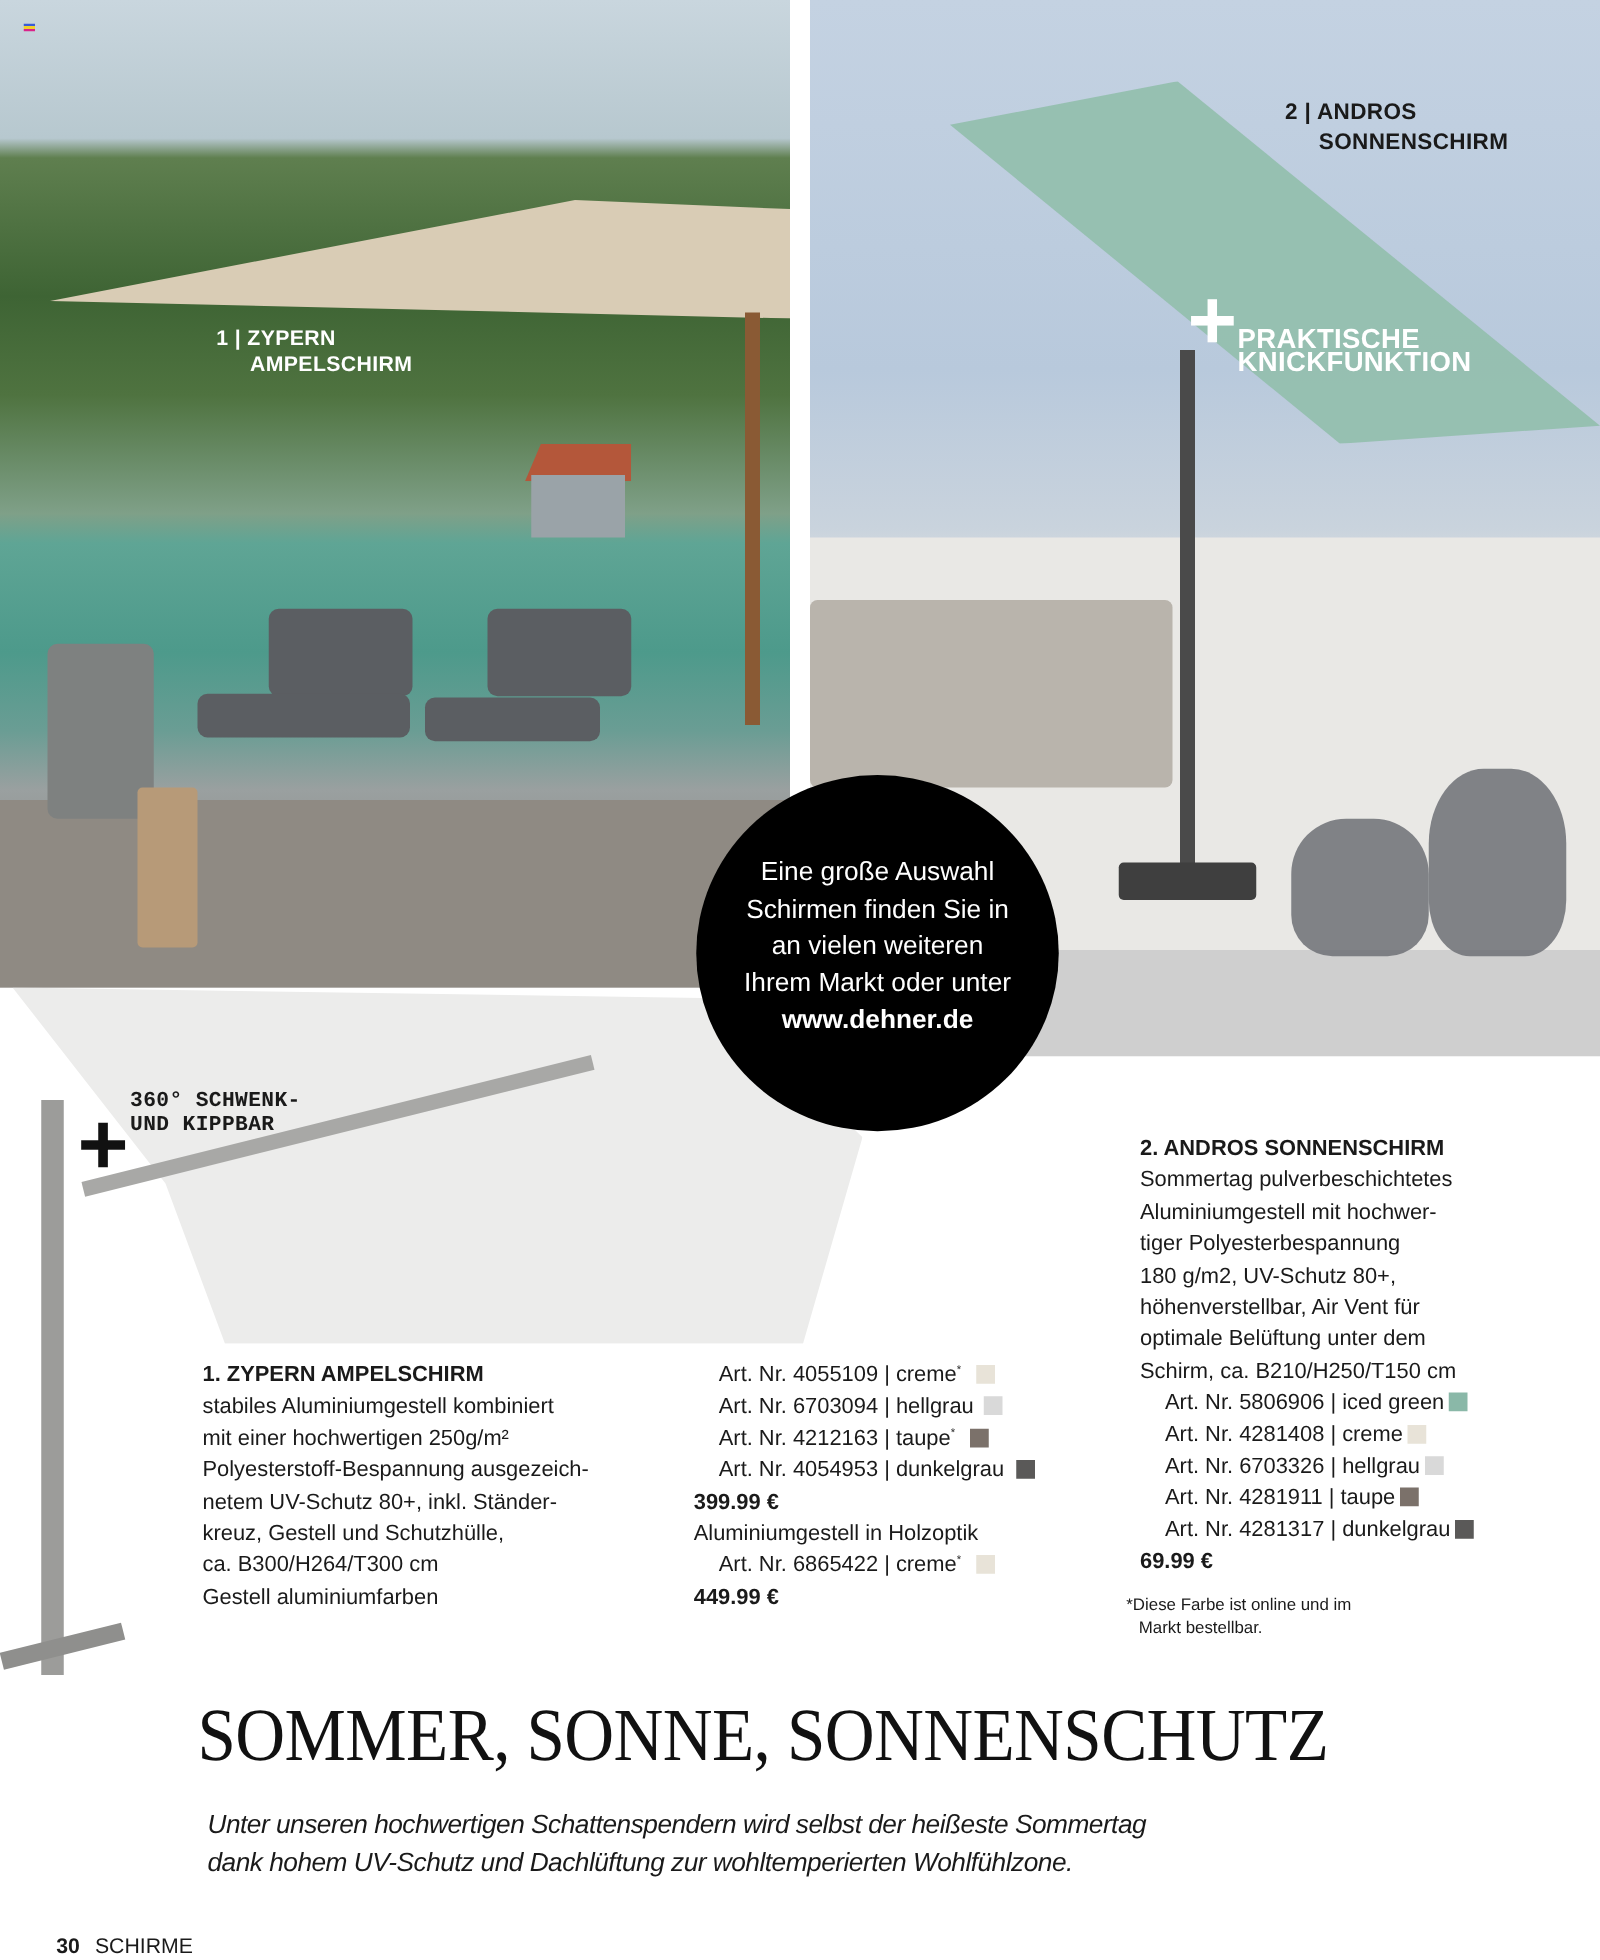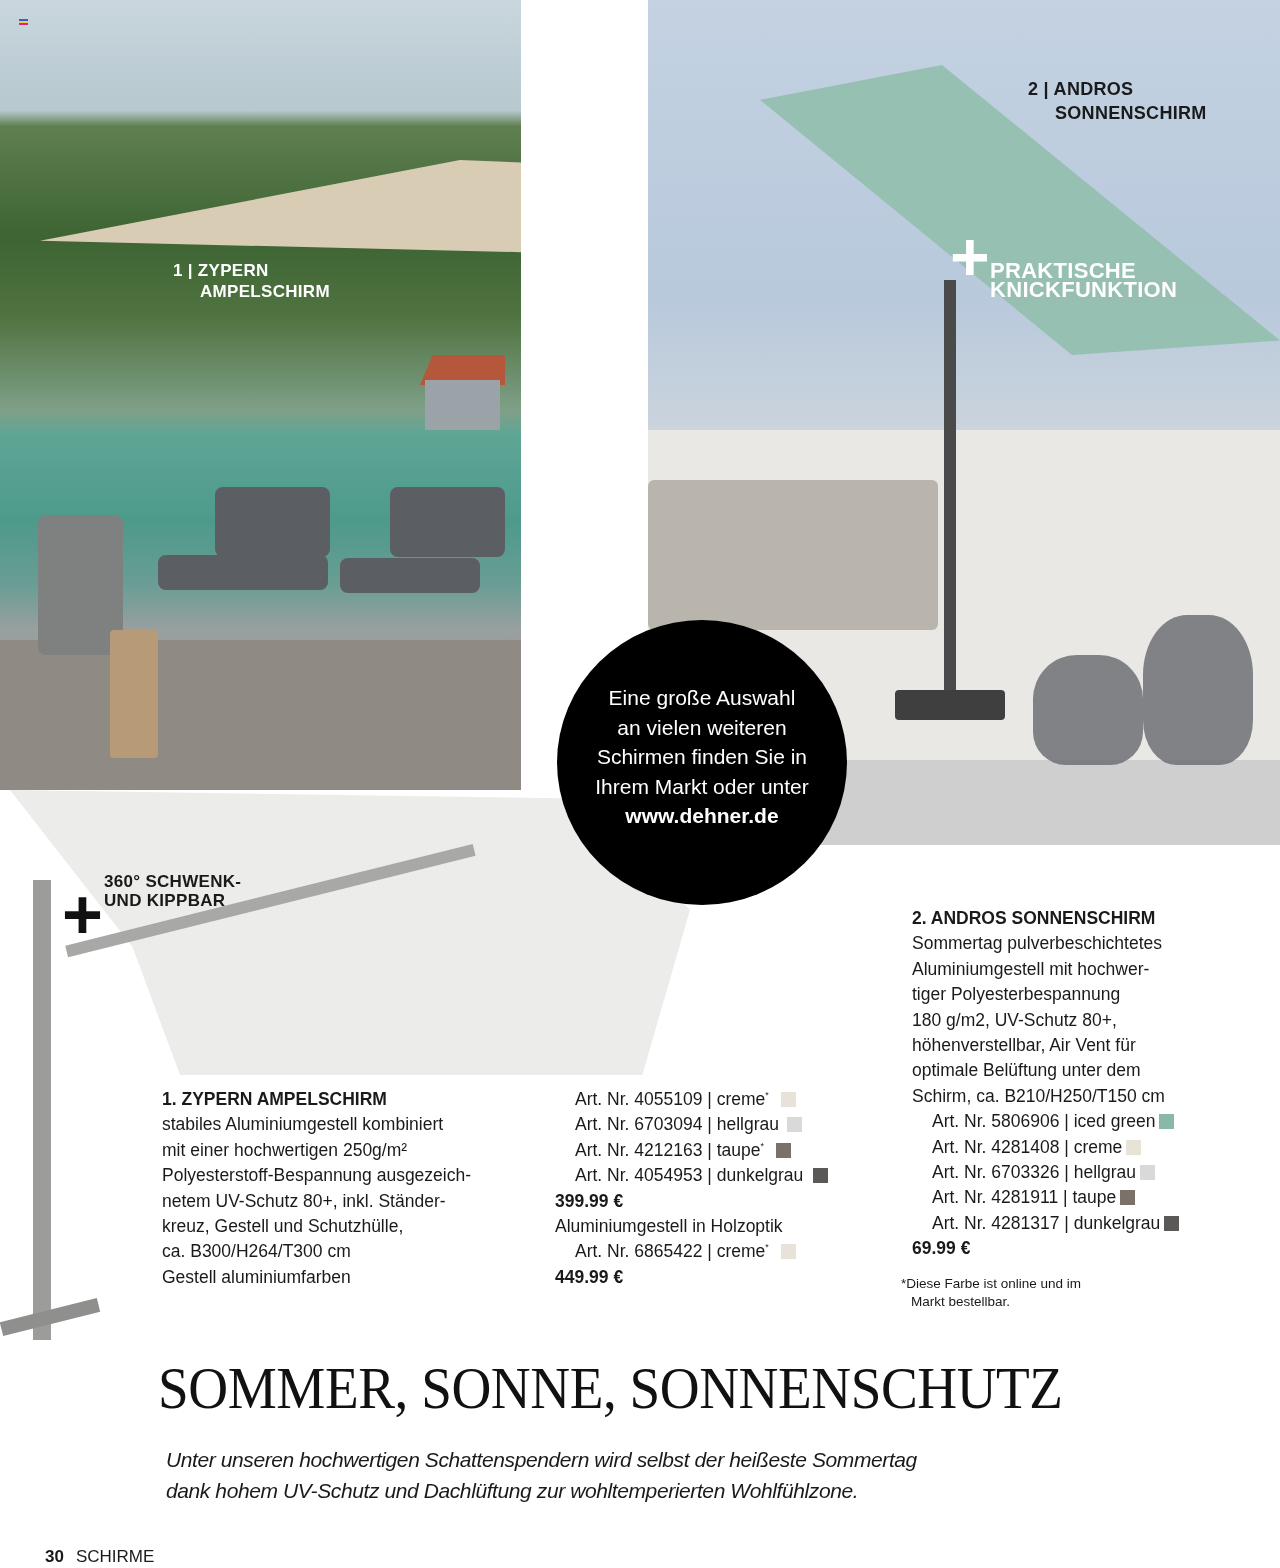--- a/index.html
+++ b/index.html
@@ -1,19 +1,19 @@
 <!DOCTYPE html>
 <html><head>
 <meta charset="utf-8">
 <style>
   html,body{margin:0;padding:0;}
   body{width:1280px;height:1568px;position:relative;background:#ffffff;overflow:hidden;font-family:"Liberation Sans","DejaVu Sans",sans-serif;color:#1a1a1a;}
   .photo{position:absolute;overflow:hidden;}
   
-  #photo-left{left:0;top:0;width:521px;height:790px;background:linear-gradient(180deg,#c9d6de 0%,#b7c8cf 14%,#5f7f4f 16%,#3e6434 30%,#4f7340 40%,#7fa088 52%,#5fa595 55%,#4d9a8b 66%,#6a9d94 74%,#9aa0a0 80%,#8f8f8d 88%,#7a766f 100%);}
+  #photo-left{left:0;top:0;width:632px;height:790px;background:linear-gradient(180deg,#c9d6de 0%,#b7c8cf 14%,#5f7f4f 16%,#3e6434 30%,#4f7340 40%,#7fa088 52%,#5fa595 55%,#4d9a8b 66%,#6a9d94 74%,#9aa0a0 80%,#8f8f8d 88%,#7a766f 100%);}
   #photo-right{left:648px;top:0;width:632px;height:845px;background:linear-gradient(180deg,#c4d2e2 0%,#b8c9dc 35%,#c9d3dd 50%,#e6e6e4 58%,#dcdcd8 75%,#cfcdc8 88%,#d8d8d6 100%);}
   .divider{position:absolute;left:632px;top:0;width:16px;height:845px;background:#ffffff;}
   
   .canopy-beige{position:absolute;left:40px;top:160px;width:600px;height:95px;background:#d9ccb5;clip-path:polygon(70% 0,100% 8%,100% 100%,0 85%);}
   .pole-wood{position:absolute;left:596px;top:250px;width:12px;height:330px;background:#8a5a34;}
   .house{position:absolute;left:425px;top:355px;width:75px;height:50px;background:#9aa3a8;}
   .house-roof{position:absolute;left:420px;top:355px;width:85px;height:30px;background:#b4573a;clip-path:polygon(15% 0,100% 0,100% 100%,0 100%);}
   .deck{position:absolute;left:0;top:640px;width:632px;height:150px;background:#8f8a83;}
   .chair{position:absolute;background:#5b5e62;border-radius:8px;}
   .post{position:absolute;background:#b79a78;border-radius:4px;}
@@ -94,29 +94,29 @@
 <div class="ov-label ov-white" style="left:990px;top:261px;font-size:22px;line-height:19px;">
   <div>PRAKTISCHE</div>
   <div>KNICKFUNKTION</div>
 </div>
 
 <div class="cut-canopy"></div>
 <div class="cut-pole"></div>
 <div class="cut-arm"></div>
 <div class="cut-foot"></div>
 <div class="plus" style="left:62px;top:880px;font-size:70px;color:#111;">+</div>
-<div class="ov-label ov-dark" style="left:104px;top:872px;font-size:17px;line-height:19px;">
+<div class="ov-label ov-dark" style="left:104px;top:872px;font-size:17px;line-height:19px;font-family:Liberation Mono, monospace;">
   <div>360° SCHWENK-</div>
   <div>UND KIPPBAR</div>
 </div>
 
 <div id="promo">
   <div>Eine große Auswahl</div>
+  <div>Schirmen finden Sie in</div>
   <div>an vielen weiteren</div>
-  <div>Schirmen finden Sie in</div>
   <div>Ihrem Markt oder unter</div>
   <div class="url">www.dehner.de</div>
 </div>
 
 <div class="body-text" style="left:162px;top:1087px;">
   <div class="h3">1. ZYPERN AMPELSCHIRM</div>
   <div>stabiles Aluminiumgestell kombiniert</div>
   <div>mit einer hochwertigen 250g/m²</div>
   <div>Polyesterstoff-Bespannung ausgezeich-</div>
   <div>netem UV-Schutz 80+, inkl. Ständer-</div>

